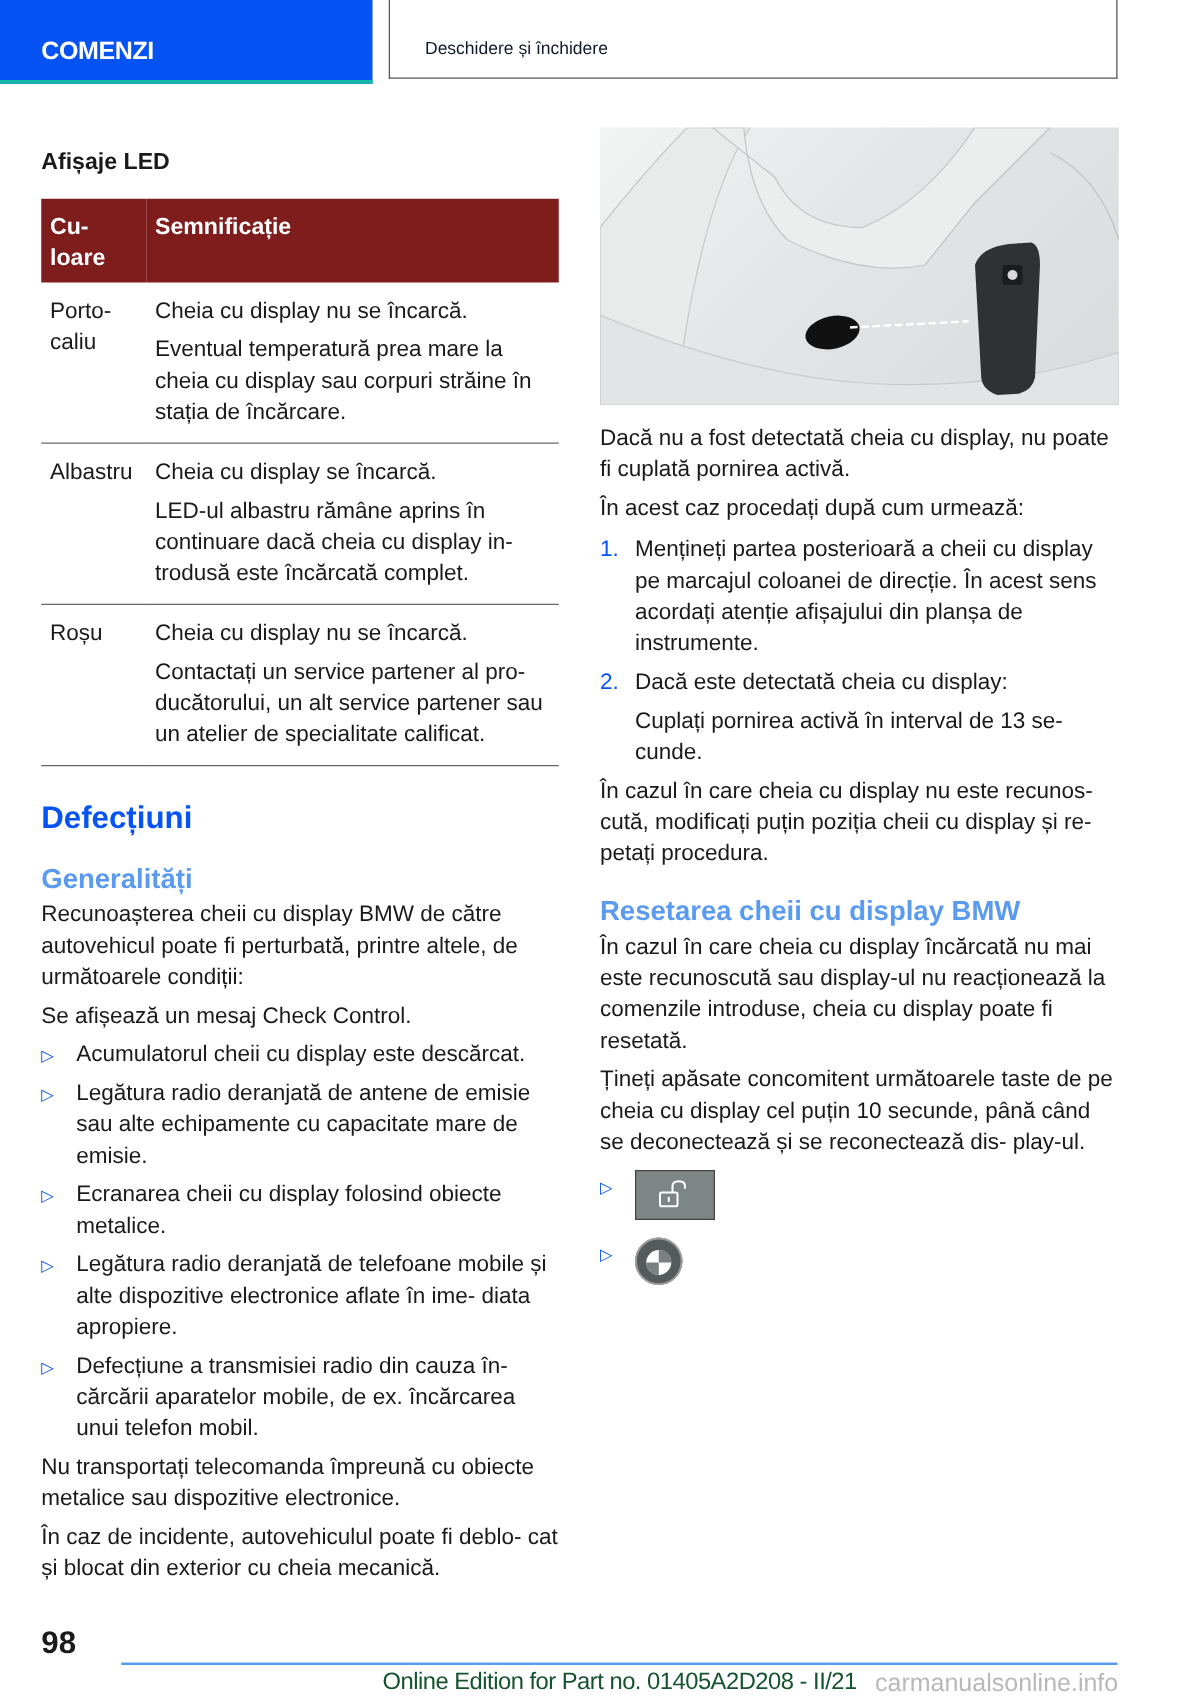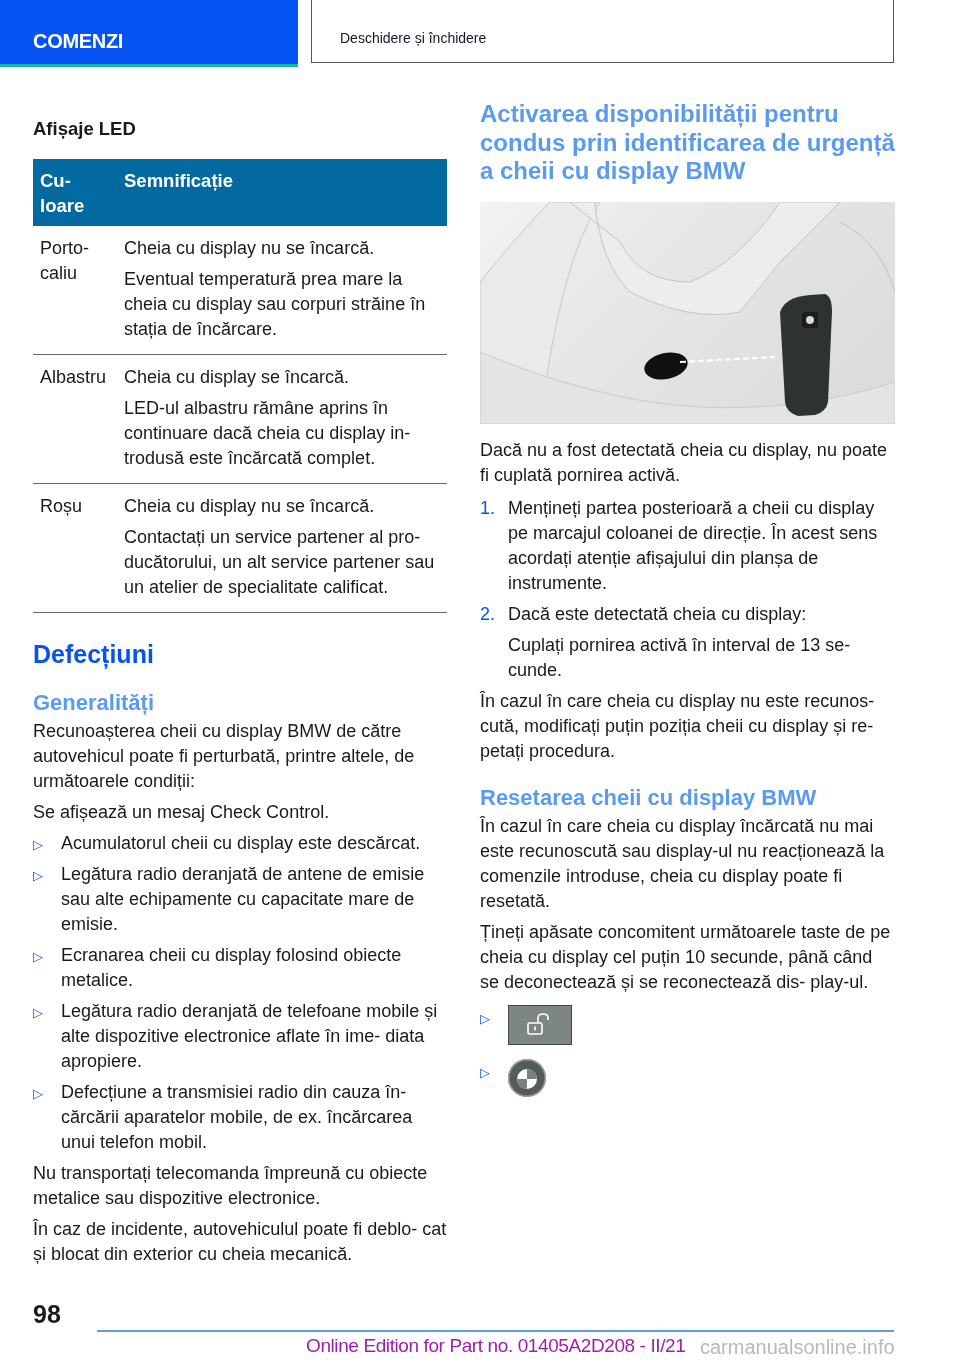--- a/index.html
+++ b/index.html
@@ -10,21 +10,21 @@
   .hdr-left span { position:absolute; left:33px; top:30px; color:#fff; font-weight:bold; font-size:20px; letter-spacing:-0.3px; }
   .hdr-right { position:absolute; left:311px; top:0; width:583px; height:63px; border:1px solid #555; border-top:none; box-sizing:border-box; }
   .hdr-right span { position:absolute; left:12px; top:30px; font-size:14px; color:#0f172a;margin-left:16px; }
 
   .col { position:absolute; font-size:18px; line-height:25px; }
   .left { left:33px; top:112px; width:414px; }
   .right { left:480px; top:100px; width:415px; }
 
   .h-sub { font-weight:bold; font-size:18.5px; margin:4px 0 18px 0; }
   table.led { width:414px; border-collapse:collapse; }
-  table.led th { background:#0369a1; color:#fff; text-align:left; font-weight:bold; font-size:18.5px;
+  table.led th { background:#7f1d1d; color:#fff; text-align:left; font-weight:bold; font-size:18.5px;
                  padding:9px 7px 8px 7px; vertical-align:top; line-height:25px; }
   table.led td { vertical-align:top; padding:10px 7px 12px 7px; border-bottom:1.5px solid #666; }
   table.led td.c1 { width:70px; }
   table.led td p { margin:0 0 6px 0; }
   table.led td p:last-child { margin-bottom:0; }
 
   h2.blue { color:#0653f4; font-size:25px; font-weight:bold; margin:26px 0 20px 0; line-height:30px; }
   h3.lblue { color:#5a9bf0; font-size:22px; font-weight:bold; margin:0 0 2px 0; line-height:28px; }
   h3.lblue.big { font-size:24px; line-height:28.5px; margin:0 0 16px 0; }
   p.t { margin:0 0 6px 0; }
@@ -36,21 +36,21 @@
   ol.num li .n { position:absolute; left:0; top:0; color:#0653f4; }
   ol.num li p { margin:0 0 6px 0; }
 
   .figure { width:415px; height:222px; background:linear-gradient(135deg,#f2f3f3 0%,#e3e5e6 45%,#d8dadb 100%);
             position:relative; overflow:hidden; margin:2px 0 14px 0; }
   .icon-btn { display:inline-block; width:62px; height:38px; background:#7e8685; border:1px solid #444; position:relative; vertical-align:top; }
   .bmw-logo { display:inline-block; width:38px; height:38px; border-radius:50%; background:#4c5050; position:relative; vertical-align:top; box-shadow:0 0 0 2px #aaa inset; }
 
   .footer-num { position:absolute; left:33px; top:1300px; font-size:25px; font-weight:bold; }
   .footer-line { position:absolute; left:97px; top:1330px; width:797px; height:2px; background:#5a9bf0; }
-  .footer-ed { position:absolute; left:306px; top:1335px; font-size:19px; color:#a21caf; letter-spacing:-0.4px; }
+  .footer-ed { position:absolute; left:306px; top:1335px; font-size:19px; color:#14532d; letter-spacing:-0.4px; }
   .footer-wm { position:absolute; left:700px; top:1336px; font-size:20px; color:#b8b8b8;text-align:right; }
 </style>
 </head>
 <body>
 
 <div class="hdr-left">
   <span>COMENZI</span>
 </div>
 <div class="hdr-right">
   <span>Deschidere și închidere</span>
@@ -98,35 +98,35 @@
     <li><span class="b">▷</span><span>Legătura radio deranjată de antene de emisie sau alte echipamente cu capacitate mare de emisie.</span></li>
     <li><span class="b">▷</span><span>Ecranarea cheii cu display folosind obiecte metalice.</span></li>
     <li><span class="b">▷</span><span>Legătura radio deranjată de telefoane mobile și alte dispozitive electronice aflate în ime- diata apropiere.</span></li>
     <li><span class="b">▷</span><span>Defecțiune a transmisiei radio din cauza în- cărcării aparatelor mobile, de ex. încărcarea unui telefon mobil.</span></li>
   </ul>
   <p class="t">Nu transportați telecomanda împreună cu obiecte metalice sau dispozitive electronice.</p>
   <p class="t">În caz de incidente, autovehiculul poate fi deblo- cat și blocat din exterior cu cheia mecanică.</p>
 </div>
 
 <div class="col right">
-  <h3 class="lblue big">Activarea disponibilității pentru condus prin identificarea de urgență a cheii cu display BMW</h3>
   <div class="figure">
     <svg width="415" height="222" viewBox="0 0 415 222">
       <path d="M0 80 Q40 30 70 0 L120 0 Q80 60 60 222 L0 222 Z" fill="#e9ebeb" stroke="#c6c9ca"></path>
       <path d="M90 0 L115 0 Q120 60 150 90 Q210 120 260 110 L300 60 Q340 20 360 0 L300 0 Q260 60 210 80 Q160 80 140 40 Z" fill="#eceeee" stroke="#c2c5c6"></path>
       <path d="M0 150 Q120 200 220 205 Q320 210 415 180 L415 222 L0 222 Z" fill="#e2e4e5" stroke="#c8cbcc"></path>
       <path d="M360 20 Q400 40 415 90" fill="none" stroke="#bfc2c3"></path>
       <ellipse cx="186" cy="164" rx="22" ry="13" fill="#111" transform="rotate(-12 186 164)"></ellipse>
       <line x1="200" y1="160" x2="295" y2="155" stroke="#fff" stroke-width="2" stroke-dasharray="6,3"></line>
       <path d="M300 110 Q305 95 330 93 L345 92 Q352 94 352 110 L348 200 Q346 210 335 213 L318 214 Q306 210 305 200 Z" fill="#2e3233"></path>
       <rect x="322" y="110" width="16" height="16" rx="3" fill="#1a1c1d"></rect>
       <circle cx="330" cy="118" r="4" fill="#d8d8d8"></circle>
     </svg>
   </div>
   <p class="t">Dacă nu a fost detectată cheia cu display, nu poate fi cuplată pornirea activă.</p>
+  <p class="t">În acest caz procedați după cum urmează:</p>
   <ol class="num">
     <li>
       <span class="n">1.</span>
       <p>Mențineți partea posterioară a cheii cu display pe marcajul coloanei de direcție. În acest sens acordați atenție afișajului din planșa de instrumente.</p>
     </li>
     <li>
       <span class="n">2.</span>
       <p>Dacă este detectată cheia cu display:</p>
       <p>Cuplați pornirea activă în interval de 13 se- cunde.</p>
     </li>

